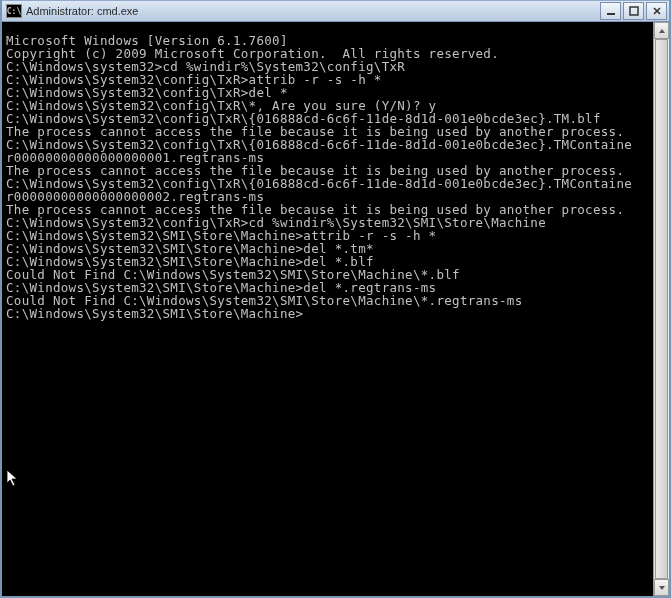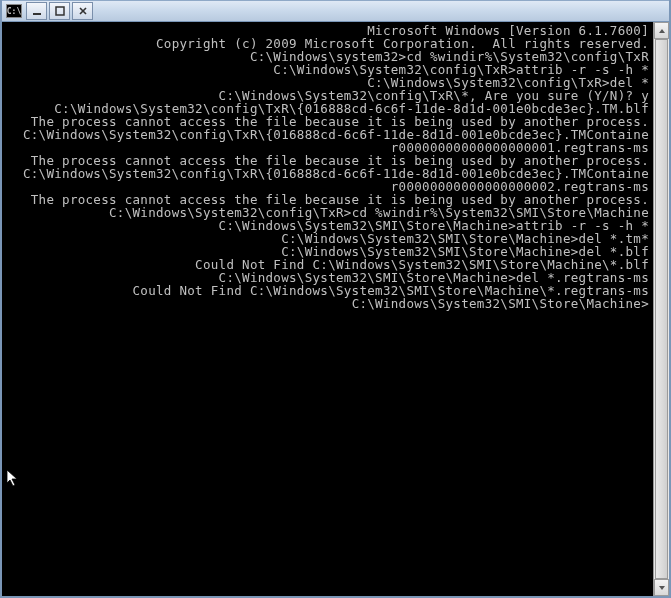--- a/index.html
+++ b/index.html
@@ -37,30 +37,29 @@
     background: linear-gradient(to bottom,#f3f6fb,#cdd9e9);
     border: 1px solid #7a8fab;
     display: flex; align-items: center; justify-content: center;
     font-size: 11px; line-height: 1;
     cursor: default;
   }
   .btn svg { display:block; }
   .terminal {
     flex: 1;
     background: #000;
-    padding: 2px 4px;
+    padding: 12px 4px;
     font-family: "Lucida Console","Consolas",monospace;
     font-size: 12.5px;
     line-height: 13px;
     letter-spacing: 0.3px;
     color: #c0c0c0;
     white-space: pre;
     overflow: hidden;
     position: relative;
-    text-align: right;
   }
   .terminal .line { white-space: pre; }
   .scrollbar {
     width: 16px;
     background: #dcdcdc;
     border-left: 1px solid #999;
     display: flex; flex-direction: column;
   }
   .body-row { flex:1; display:flex; }
   .sb-btn {
@@ -81,20 +80,21 @@
     left:6px; bottom:108px;
     font-size:14px; color:#fff;
   }
 </style>
 </head>
 <body>
 
 <div class="window">
   <div class="titlebar">
     <span class="icon">C:\</span>
+    <span class="title">Administrator: cmd.exe</span>
     <div class="controls">
       <div class="btn">
         <svg width="10" height="10">
             <rect x="1" y="7" width="8" height="2" fill="#333"></rect>
           </svg>
       </div>
       <div class="btn">
         <svg width="10" height="10">
             <rect x="1" y="1" width="8" height="8" fill="none" stroke="#333" stroke-width="1.5"></rect>
           </svg>

